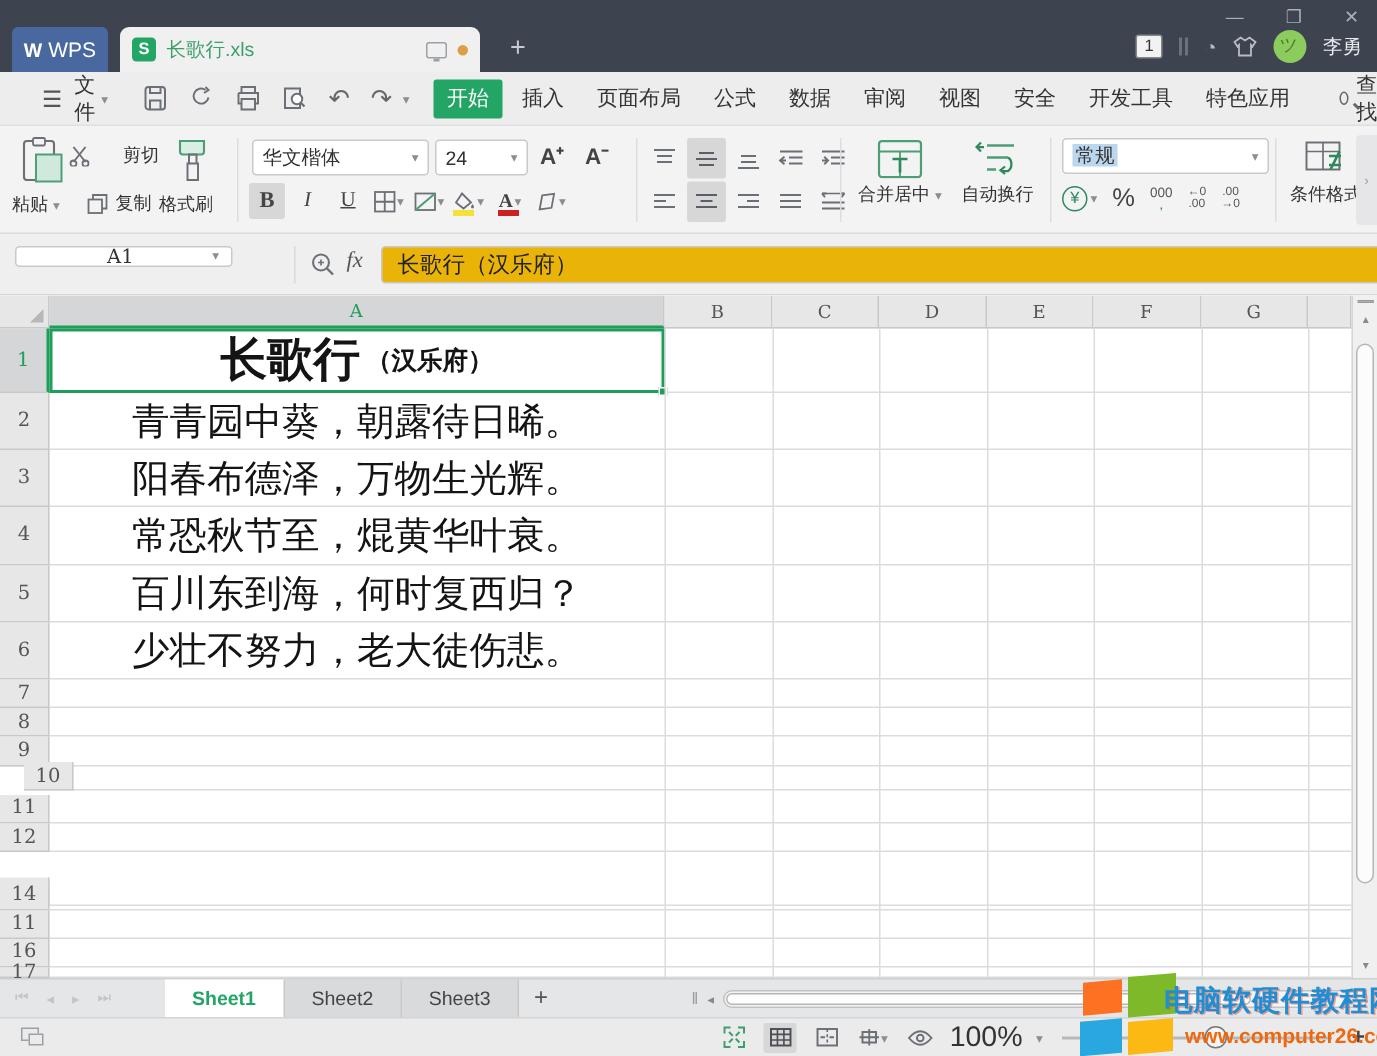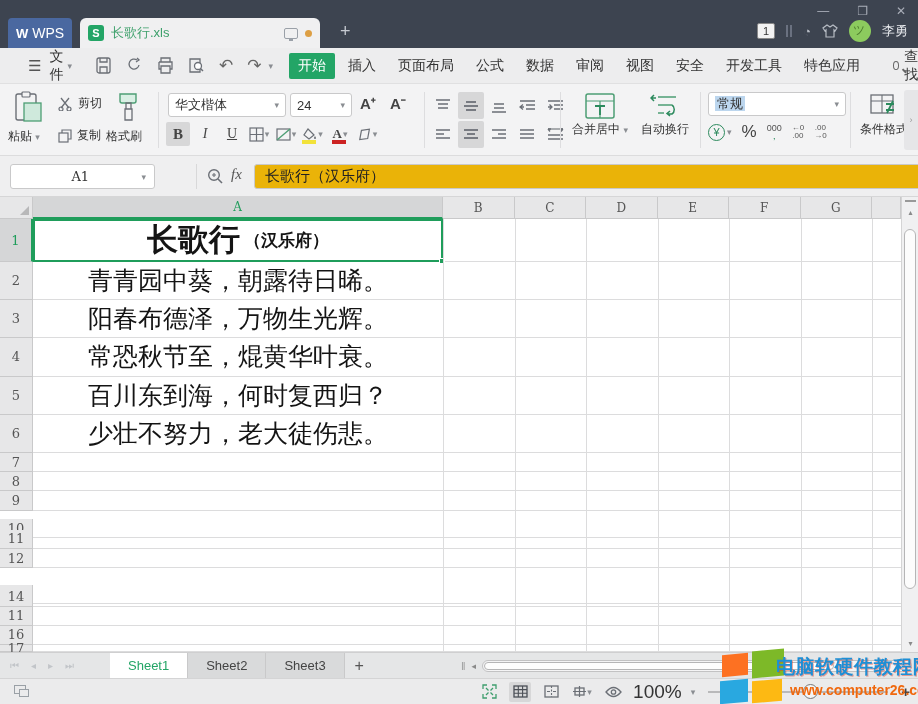--- a/index.html
+++ b/index.html
@@ -46,21 +46,21 @@
 .mag{width:9px;height:9px;border:1.5px solid #666;border-radius:50%;position:relative;display:inline-block}
 .mag:after{content:"";position:absolute;left:8px;top:8px;width:5px;height:1.5px;background:#666;transform:rotate(45deg)}
 
 
 #toolbar{position:absolute;left:0;top:84px;width:918px;height:72px;background:#f3f3f4;border-bottom:1px solid #dcdcdd}
 .vdiv{position:absolute;top:8px;width:1px;height:56px;background:#dddddf}
 .tool-label{font-size:12px;color:#333;white-space:nowrap}
 .pressed{background:#d7d7d8}
 #paste-ico{position:absolute;left:14px;top:7px;width:30px;height:32px}
 #paste-lbl{position:absolute;left:8px;top:44px}
-#cut-row{position:absolute;left:58px;top:11px;display:flex;gap:5px;align-items:center}
+#cut-row{position:absolute;left:46px;top:11px;display:flex;gap:21px;align-items:center}
 #copy-row{position:absolute;left:58px;top:43px;display:flex;gap:5px;align-items:center}
 #fp-ico{position:absolute;left:116px;top:8px}
 #fp-lbl{position:absolute;left:106px;top:44px}
 .combo{background:#fff;border:1px solid #c9c9ca;border-radius:3px;display:flex;align-items:center;
   padding:0 6px;font-size:13px;color:#333}
 #font-name{position:absolute;left:168px;top:9px;width:118px;height:24px}
 #font-name span:first-child{flex:1}
 #font-size{position:absolute;left:290px;top:9px;width:62px;height:24px}
 #font-size span:first-child{flex:1}
 .az{position:absolute;top:9px;font-size:15px;color:#444;font-weight:bold}
@@ -81,21 +81,21 @@
 #numfmt .sel{background:#bcd6ee;padding:0 2px;color:#333}
 .num-row{position:absolute;left:708px;top:38px;display:flex;align-items:center;gap:10px;color:#444}
 .tiny2{font-size:8px;line-height:8px;color:#555;text-align:center}
 #cond-col{position:absolute;left:856px;top:7px;width:56px;text-align:center;overflow:hidden}
 #tb-expand{position:absolute;right:0;top:6px;width:14px;height:60px;background:#e6e6e8;border-radius:3px 0 0 3px;
   display:flex;align-items:center;justify-content:center;color:#999;font-size:9px}
 
 
 #formulabar{position:absolute;left:0;top:156px;width:918px;height:41px;background:#efeff0;
   border-bottom:1px solid #d6d6d7;display:flex;align-items:center}
-#name-box{position:absolute;left:10px;top:8px;width:145px;height:25px;background:#fff;border:1px solid #c9c9ca;
+#name-box{position:absolute;left:10px;top:8px;width:145px;height:14px;background:#fff;border:1px solid #c9c9ca;
   border-radius:3px;display:flex;align-items:center;padding:0 8px;font-family:"DejaVu Serif",serif;font-size:13px}
 #name-box span:first-child{flex:1;text-align:center}
 #fb-div{position:absolute;left:196px;top:8px;width:1px;height:25px;background:#d8d8d9}
 #fb-mag{position:absolute;left:207px;top:12px}
 #fx{position:absolute;left:231px;top:10px;font-family:"Liberation Serif",serif;font-style:italic;font-size:15px;color:#555}
 #formula-input{position:absolute;left:254px;top:8px;width:764px;height:25px;background:#eab308;border:1px solid #c9c9ca;
   border-radius:3px;display:flex;align-items:center;padding:0 10px;font-family:"DejaVu Serif",serif;font-size:15px;color:#222}
 
 
 #grid{position:absolute;left:0;top:197px;width:918px;height:455px;background:#fff;overflow:hidden}
@@ -122,21 +122,21 @@
 #vscroll{position:absolute;right:0;top:0;width:17px;height:455px;background:#f0f0f1;border-left:1px solid #d4d4d5}
 #vs-split{position:absolute;left:3px;top:3px;width:11px;height:2px;border-top:1px solid #999;border-bottom:1px solid #999}
 .scroll-arrow{position:absolute;left:0;width:17px;height:14px;display:flex;align-items:center;justify-content:center;color:#8a8a8a;font-size:8px}
 #vs-thumb{position:absolute;left:2px;top:32px;width:12px;height:360px;background:#fcfcfc;border:1px solid #b5b5b6;border-radius:6px}
 
 
 #sheetbar{position:absolute;left:0;top:652px;width:918px;height:26px;background:#e5e6e7;border-top:1px solid #cfcfd0;
   display:flex;align-items:center}
 #nav-arrows{display:flex;gap:12px;margin-left:10px;color:#c2c5c9;font-size:10px;width:100px}
 .stab{height:26px;display:flex;align-items:center;padding:0 18px;font-size:13px;color:#444;border-right:1px solid #c9c9ca;background:#d9dadb}
-.stab.active{background:#fff;color:#23a566;font-weight:normal;border-right:1px solid #c9c9ca}
+.stab.active{background:#fff;color:#23a566;font-weight:bold;border-right:1px solid #c9c9ca}
 #add-sheet{margin-left:10px;color:#555;font-size:16px}
 #sb-right{margin-left:auto;display:flex;align-items:center;margin-right:6px;gap:6px}
 #sb-split{color:#9a9a9b;font-size:11px}
 #hs-left{color:#8a8a8a;font-size:9px}
 #hscroll{width:430px;height:12px;border:1px solid #c2c2c3;border-radius:6px;background:#f4f4f5;position:relative}
 #hs-thumb{position:absolute;left:1px;top:1px;width:350px;height:8px;background:#fdfdfd;border:1px solid #b5b5b6;border-radius:5px}
 
 
 #statusbar{position:absolute;left:0;top:678px;width:918px;height:26px;background:#ebebec;border-top:1px solid #d4d4d5;
   display:flex;align-items:center}
@@ -509,21 +509,21 @@
         </div>
         <div class="grow" style="top: 234px; height: 19.2px;">
           <div class="rowh">7</div>
         </div>
         <div class="grow" style="top: 253.2px; height: 19.2px;">
           <div class="rowh">8</div>
         </div>
         <div class="grow" style="top: 272.4px; height: 19.2px;">
           <div class="rowh">9</div>
         </div>
-        <div class="grow" style="top: 300px; height: 19.2px;">
+        <div class="grow" style="top: 289px; height: 19.2px; margin-left: 16px;">
           <div class="rowh">10</div>
         </div>
         <div class="grow" style="top: 310.8px; height: 19.2px;">
           <div class="rowh">11</div>
         </div>
         <div class="grow" style="top: 330px; height: 19.2px;">
           <div class="rowh">12</div>
         </div>
         <div class="grow" style="top: 366px; height: 19.2px;">
           <div class="rowh">13</div>

